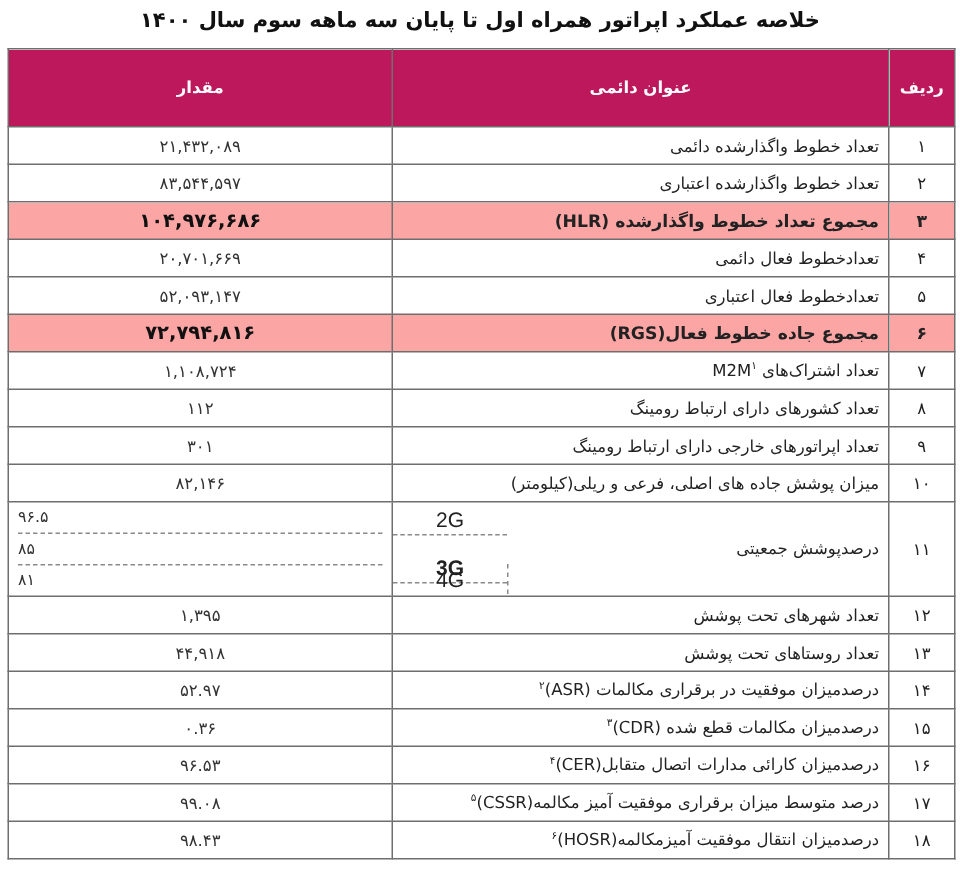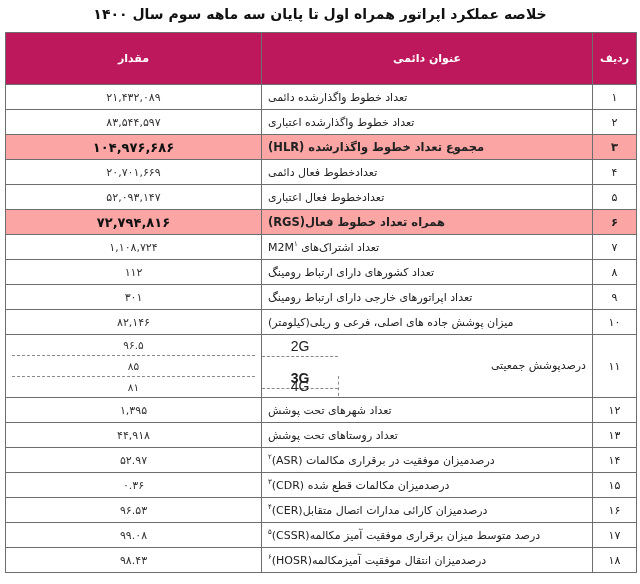--- a/index.html
+++ b/index.html
@@ -10,32 +10,32 @@
   table.report { position:absolute; left:5px; top:32px; border-collapse:collapse;
                  direction:rtl; table-layout:fixed; width:631px; }
   table.report td, table.report th { border:1.5px solid #6e6e6e; padding:0 6px;
                  font-size:11px; height:24px; overflow:hidden; white-space:nowrap; }
   th { background:#be185d; color:#ffffff; font-weight:bold; height:51px !important;
        font-size:11.5px; }
   col.c-idx { width:44px; }
   col.c-title { width:331px; }
   col.c-val { width:256px; }
   td.idx { text-align:center; }
-  td.label { text-align:left;margin-top:43px; }
+  td.label { text-align:right;margin-top:43px; }
   td.val { text-align:center; direction:ltr; font-size:10.5px; color:#333; }
   tr.total td { background:#fca5a5; font-weight:bold; font-size:11.5px; }
   tr.total td.val { font-size:13px; color:#111; }
   td.cov-label { text-align:right; vertical-align:middle; }
   .cov-wrap { position:relative; height:60px; }
   .cov-sub { position:absolute; left:0; width:76px; height:20px; line-height:20px;
              text-align:center; font-family:"Liberation Sans", sans-serif; font-size:14px;
              color:#222; direction:ltr; }
   .cov-text { position:absolute; right:0; top:0; height:73px; line-height:60px; }
   td.cov-vals { padding:0; }
-  .cov-val { height:20px; line-height:20px; text-align:center; direction:ltr;
+  .cov-val { height:20px; line-height:20px; direction:ltr;
              font-size:10.5px; color:#333; }
   .dash-b { border-bottom:1px dashed #8a8a8a; }
   .sup { font-size:7px; vertical-align:super; }
 </style>
 </head>
 <body>
 
 <div class="title">خلاصه عملکرد اپراتور همراه اول  تا پایان سه ماهه سوم  سال ۱۴۰۰</div>
 
 <table class="report">
@@ -71,21 +71,21 @@
     <td class="label">تعدادخطوط  فعال دائمی</td>
     <td class="val">۲۰,۷۰۱,۶۶۹</td>
   </tr>
   <tr>
     <td class="idx">۵</td>
     <td class="label">تعدادخطوط فعال اعتباری</td>
     <td class="val">۵۲,۰۹۳,۱۴۷</td>
   </tr>
   <tr class="total">
     <td class="idx">۶</td>
-    <td class="label">همراه تعداد خطوط  فعال(RGS)</td>
+    <td class="label">مجموع جاده خطوط  فعال(RGS)</td>
     <td class="val">۷۲,۷۹۴,۸۱۶</td>
   </tr>
   <tr>
     <td class="idx">۷</td>
     <td class="label"><span>تعداد اشتراک‌های M2M</span><span class="sup">۱</span></td>
     <td class="val">۱,۱۰۸,۷۲۴</td>
   </tr>
   <tr>
     <td class="idx">۸</td>
     <td class="label">تعداد کشورهای دارای ارتباط رومینگ</td>

